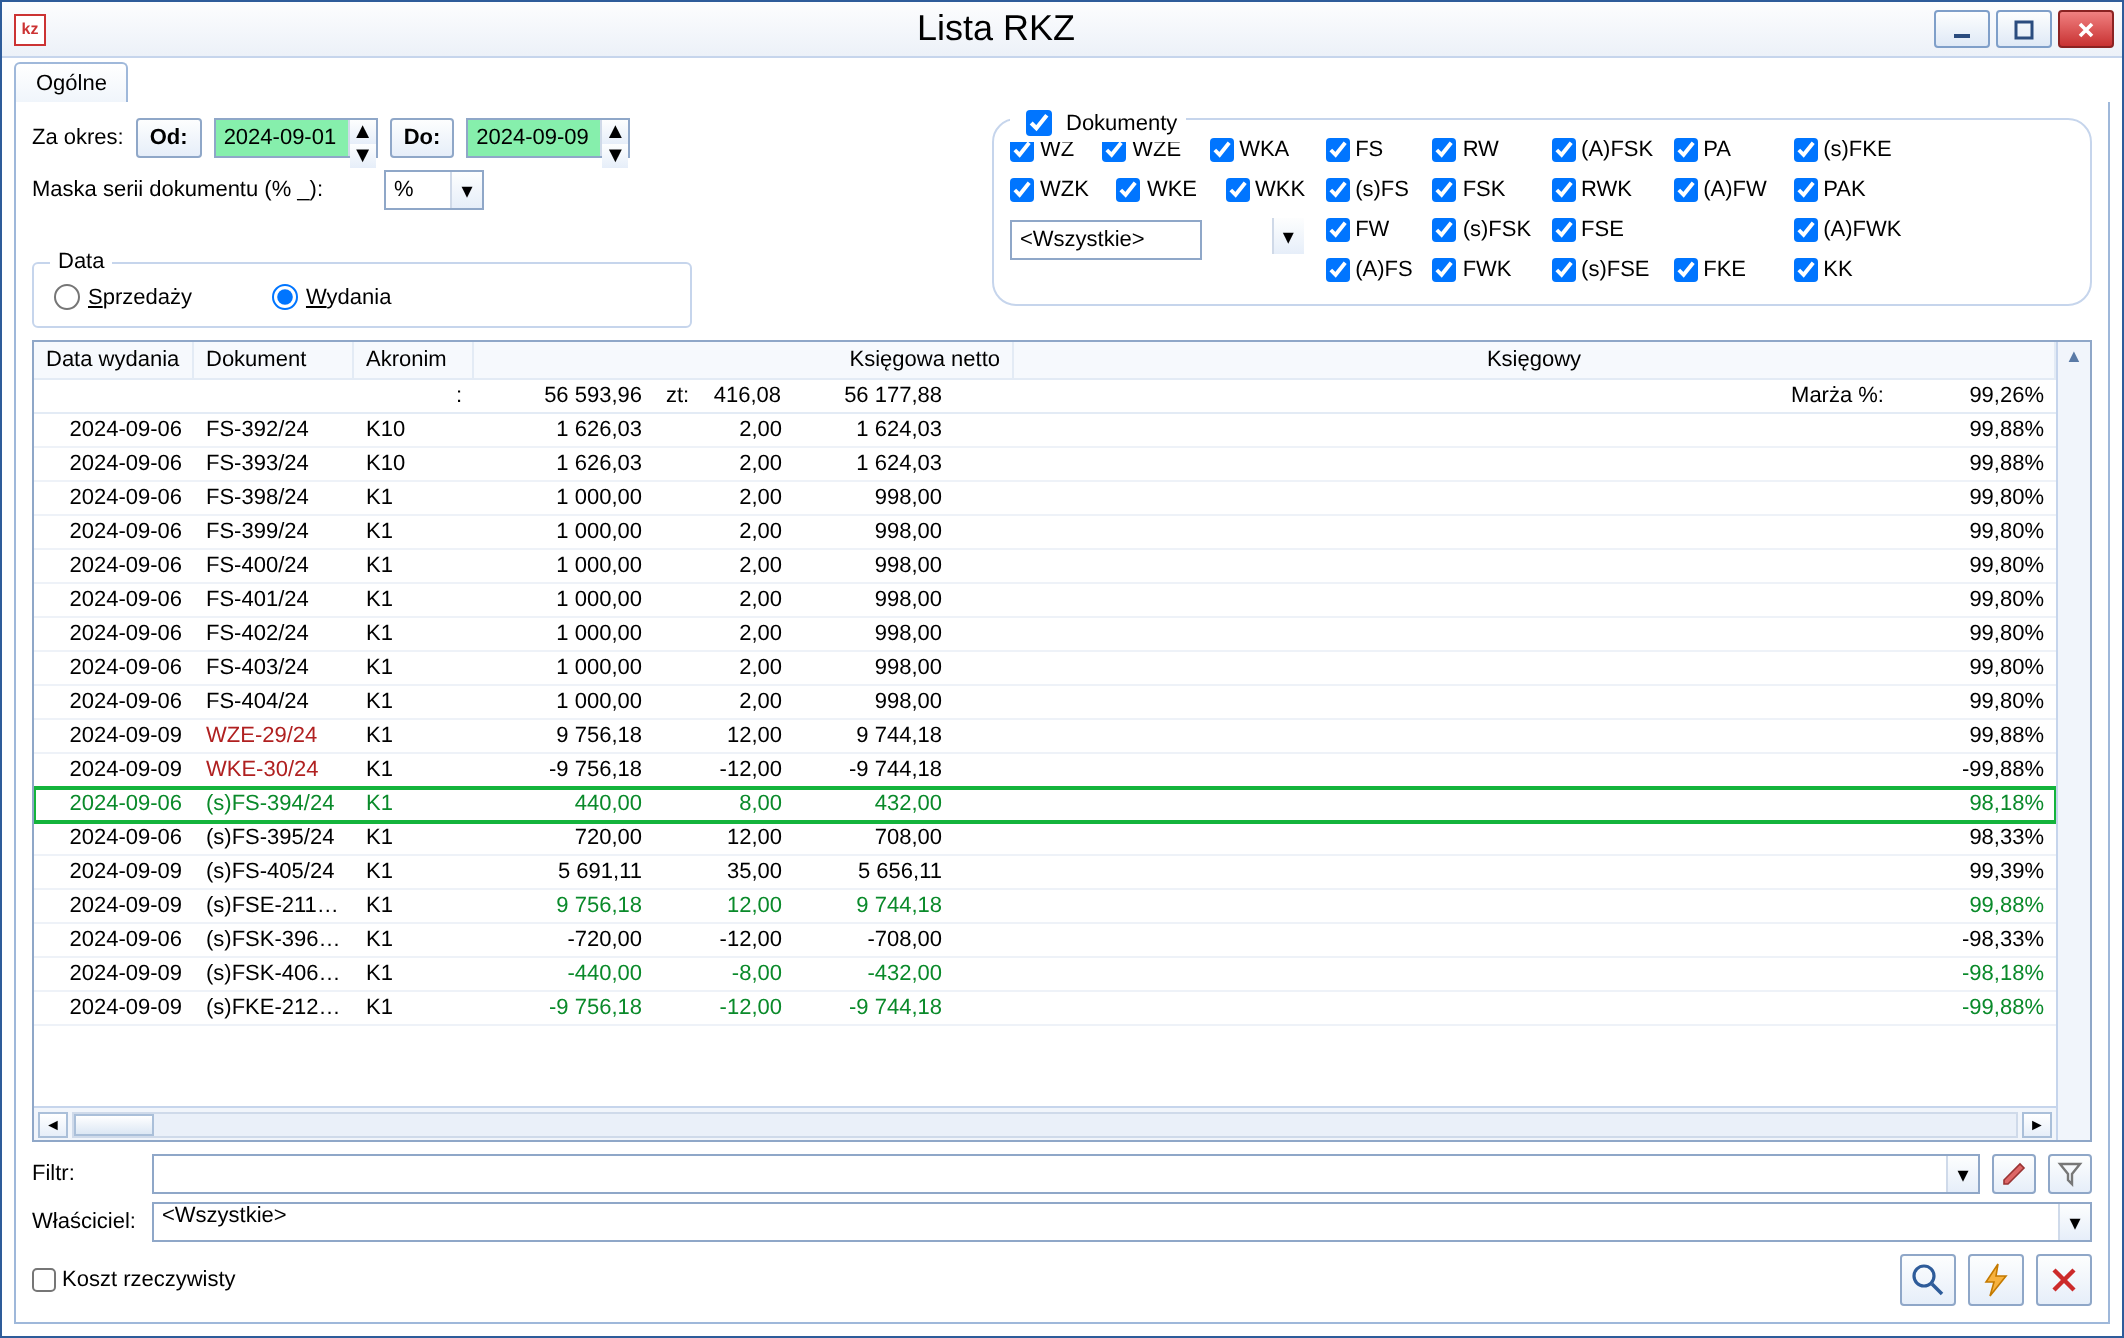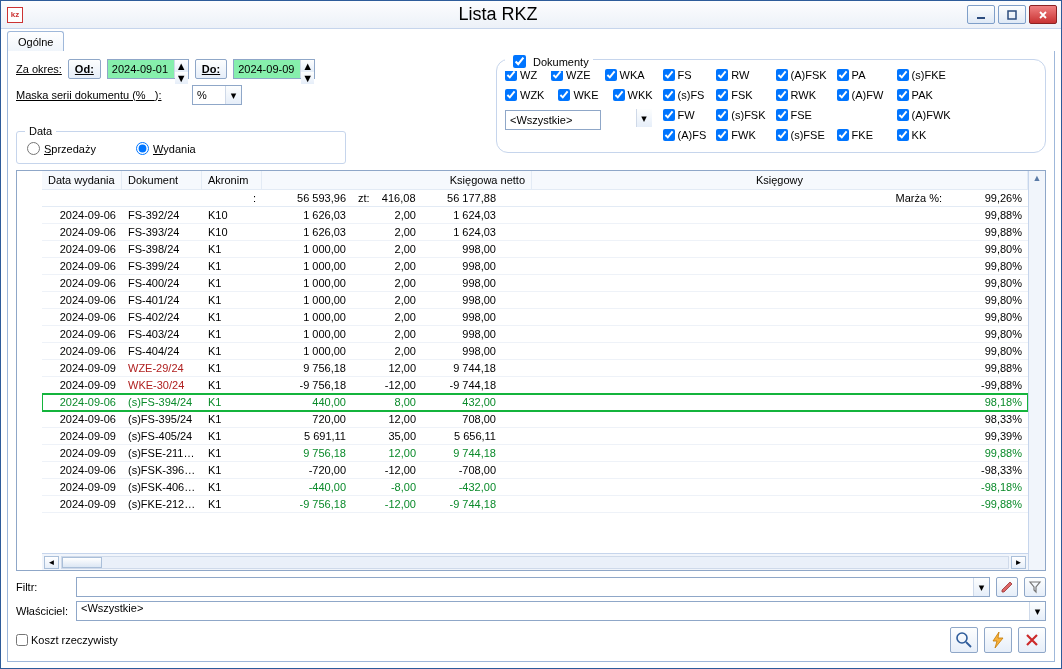--- a/index.html
+++ b/index.html
@@ -43,21 +43,21 @@
     display:flex; align-items:center;
   }
   .pane {
     flex:1; margin:0 6px 6px 6px; border:1px solid #9fb8da; border-top:none;
     padding:8px; display:flex; flex-direction:column; gap:6px; background:#fff;
     min-height:0;
   }
   
   .toprow { display:flex; gap:14px; align-items:flex-start; }
   .left-controls { display:flex; flex-direction:column; gap:6px; }
-  .line { display:flex; align-items:center; gap:6px;text-decoration:underline; }
+  .line { display:flex; align-items:center; gap:6px; }
   .lbl { white-space:nowrap; }
   .btn-mini {
     height:20px; padding:0 6px; border:1px solid #8fa7c8;
     background:linear-gradient(#fdfefe,#e6eef9); border-radius:2px; cursor:pointer;
     font-size:11px; font-weight:bold;
   }
   .date-inp {
     width:82px; height:20px; border:1px solid #8fa7c8; padding:0 16px 0 4px; font-size:11px; background:#86efac;
   }
   .spinnerwrap { position:relative; }
@@ -159,21 +159,21 @@
     width:22px; height:20px; border:1px solid #8fa7c8; background:linear-gradient(#fdfefe,#e6eef9);
     border-radius:2px; display:flex; align-items:center; justify-content:center; cursor:pointer;
   }
   .actionbar { display:flex; align-items:center; gap:6px; margin-top:2px; }
   .actionbar .spacer { flex:1; }
   .bigicon {
     width:28px; height:26px; border:1px solid #8fa7c8; background:linear-gradient(#fdfefe,#e6eef9);
     border-radius:2px; display:flex; align-items:center; justify-content:center; cursor:pointer;
   }
   .ck-real input { margin:0; }
-  .gridflex { display:flex; flex:1; min-height:0;margin-left:25px; }
+  .gridflex { display:flex; flex:1; min-height:0; }
   .gridmain { flex:1; display:flex; flex-direction:column; min-width:0; }
   svg { pointer-events:none; }
 </style>
 </head>
 <body>
 
 <div class="window">
 
   <div class="titlebar">
     <div class="appicon">kz</div>

